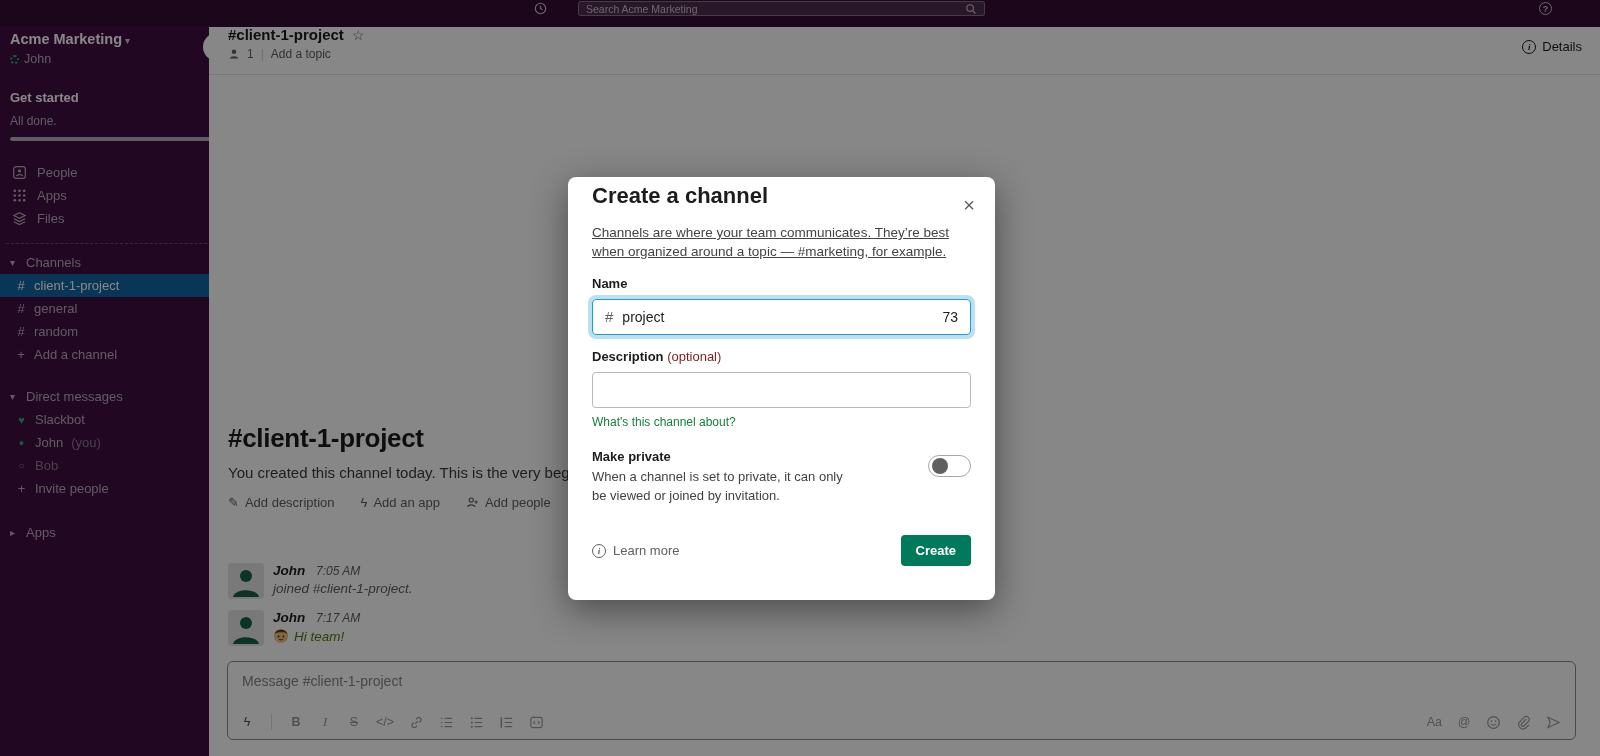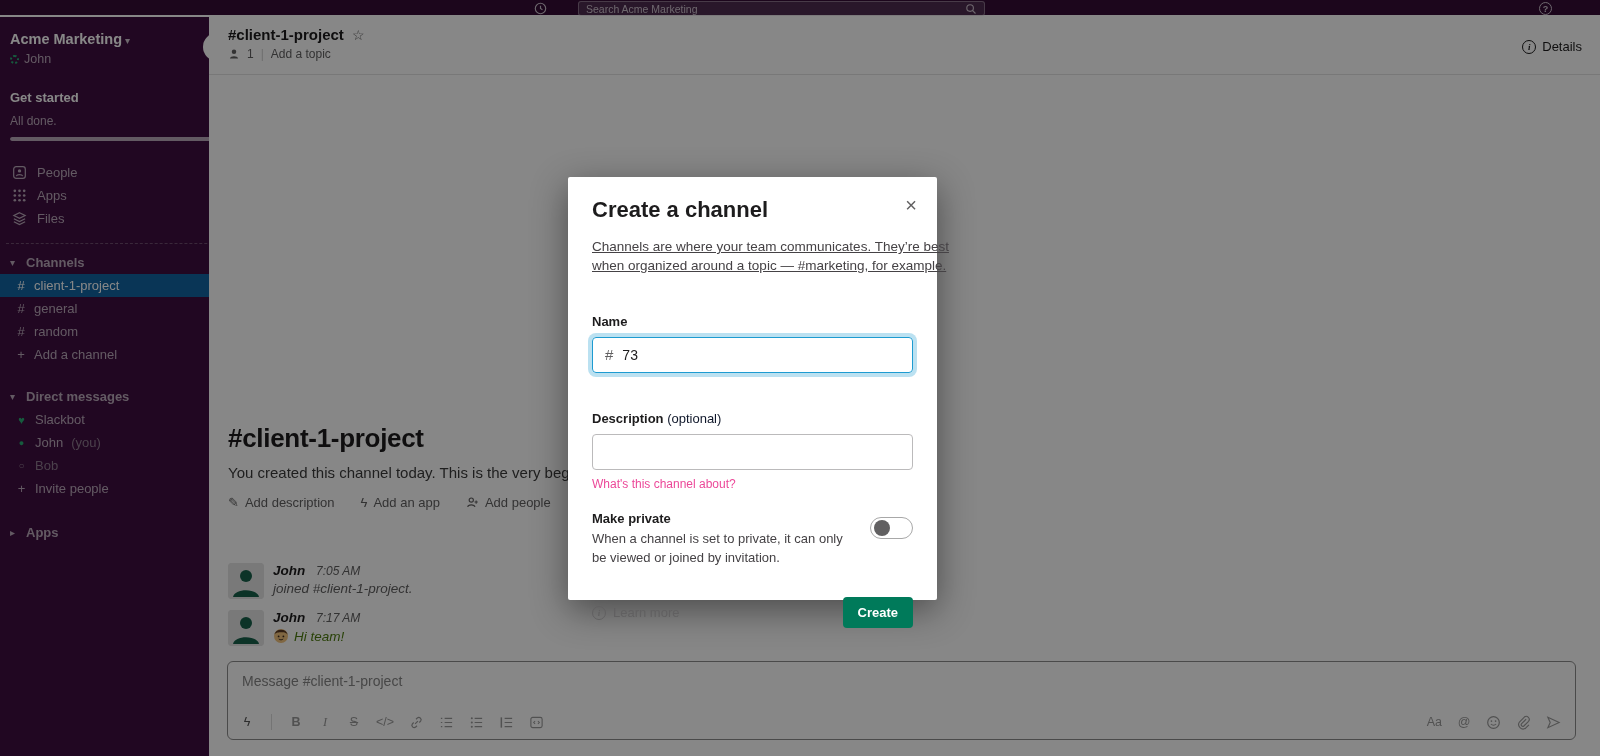--- a/index.html
+++ b/index.html
@@ -1,20 +1,20 @@
 <!DOCTYPE html>
 <html><head>
 <meta charset="utf-8">
 <style>
   * { margin:0; padding:0; box-sizing:border-box; }
   body { background:#222; font-family:"Liberation Sans", sans-serif; }
   .app { position:relative; width:1600px; height:756px; overflow:hidden; background:#fff; }
 
   
-  .topbar { position:absolute; top:0; left:0; right:0; height:15px; background:#350d36; z-index:1; }
+  .topbar { position:absolute; top:0; left:0; right:0; height:27px; background:#350d36; z-index:1; }
   .tb-clock { position:absolute; left:534px; top:2px; color:#cfc3cf; }
   .tb-search { position:absolute; left:578px; top:1px; width:407px; height:15px; background:rgba(255,255,255,0.13); border:1px solid rgba(207,195,207,0.45); border-radius:3px; display:flex; align-items:center; padding:0 7px; }
   .tb-search input { flex:1; background:transparent; border:0; outline:0; color:#e6dde6; font-size:10.5px; font-family:inherit; }
   .tb-search input::placeholder { color:#cfc3cf; }
   .tb-help { position:absolute; left:1539px; top:2px; width:13px; height:13px; border:1px solid #cfc3cf; border-radius:50%; color:#cfc3cf; font-size:9px; display:flex; align-items:center; justify-content:center; font-weight:bold; }
 
   
   .sidebar { position:absolute; top:17px; left:0; width:243px; bottom:0; background:#3f0e40; color:#bcabbc; font-size:13px; }
   .ws-header { display:flex; justify-content:space-between; align-items:flex-start; padding:14px 12px 12px 10px; }
   .ws-name { color:#fff; font-weight:bold; font-size:14.5px; white-space:nowrap; }
@@ -30,21 +30,21 @@
   .gs-progress .fill { height:100%; width:100%; background:#bcabbc; border-radius:2px; }
 
   .nav-list { margin-top:8px; }
   .nav-row { display:flex; align-items:center; gap:10px; height:23px; padding-left:12px; cursor:pointer; }
   .nav-row svg { width:15px; height:15px; }
 
   .sb-divider { border:0; border-top:1px dashed #6e4d6f; margin:13px 6px 6px 6px; }
 
   .section-head { display:flex; align-items:center; height:24px; padding:0 14px 0 10px; margin-top:4px; cursor:pointer; }
   .section-caret { width:16px; font-size:10px; }
-  .section-label { flex:1;font-weight:bold; }
+  .section-label { flex:1; }
   .section-plus { font-size:16px; color:#bcabbc; cursor:pointer; }
 
   .ch-row { display:flex; align-items:center; gap:8px; height:23px; padding-left:16px; cursor:pointer; }
   .ch-row .hash { width:10px; text-align:center; }
   .ch-row.selected { background:#1164a3; color:#fff; }
   .dm-icon { width:11px; display:inline-flex; justify-content:center; }
   .heart { color:#2bac76; font-size:11px; }
   .dot-on { color:#2bac76; font-size:9px; }
   .dot-off { color:#8f7c90; font-size:10px; }
   .muted { color:#8f7c90; }
@@ -81,32 +81,32 @@
   .composer-toolbar .tbi { display:inline-flex; align-items:center; justify-content:center; min-width:14px; cursor:pointer; }
   .tb-sep { width:1px; height:16px; background:#dcdcdc; margin:0 2px; }
   .tbi.b { font-weight:bold; }
   .tbi.i { font-style:italic; font-family:"Liberation Serif",serif; }
   .tbi.s { text-decoration:line-through; }
   .right-group { margin-left:auto; display:flex; align-items:center; gap:15px; }
   .tbi svg { width:15px; height:15px; }
 
   
   .overlay { position:absolute; inset:0; background:rgba(0,0,0,0.47); z-index:40; }
-  .modal { position:absolute; left:568px; top:177px; width:369px; height:423px; background:#fff; border-radius:2px; z-index:50; box-shadow:0 10px 36px rgba(0,0,0,0.45); padding:20px 24px; }
+  .modal { position:absolute; left:568px; top:177px; width:427px; height:423px; background:#fff; border-radius:8px; z-index:50; box-shadow:0 10px 36px rgba(0,0,0,0.45); padding:6px 24px; }
   .modal-title { font-size:22px; font-weight:bold; color:#1d1c1d; }
   .modal-close { position:absolute; right:20px; top:18px; font-size:20px; color:#616061; cursor:pointer; line-height:1; }
   .modal-desc { margin-top:15px; font-size:13.5px; color:#454245; line-height:1.4; width:360px;text-decoration:underline; }
-  .field-label { margin-top:38px; font-size:13px; font-weight:bold; color:#1d1c1d; }
-  .optional { font-weight:normal; color:#0f172a; }
+  .field-label { margin-top:14px; font-size:13px; font-weight:bold; color:#1d1c1d; }
+  .optional { font-weight:normal; color:#7f1d1d; }
   .name-input-wrap { margin-top:8px; height:36px; border:1px solid #1d9bd1; box-shadow:0 0 0 4px rgba(29,155,209,0.3); border-radius:4px; display:flex; align-items:center; padding:0 12px; gap:9px; }
   .name-input-wrap .hash { color:#616061; font-size:15px; }
   .name-input-wrap input { flex:1; border:0; outline:0; font-size:14px; color:#1d1c1d; font-family:inherit; }
   .char-counter { font-size:14px; color:#1d1c1d; }
   .desc-input { margin-top:8px; height:36px; width:100%; border:1px solid #bbbabb; border-radius:4px; padding:0 12px; font-size:14px; font-family:inherit; outline:0; }
-  .helper { margin-top:7px; font-size:12px; color:#ec4899; }
+  .helper { margin-top:7px; font-size:12px; color:#15803d; }
   .private-row { margin-top:20px; display:flex; justify-content:space-between; }
   .private-label { font-size:13px; font-weight:bold; color:#1d1c1d; }
   .private-desc { margin-top:4px; font-size:13px; color:#454245; line-height:1.45; width:262px; }
   .toggle { width:43px; height:22px; border:1px solid #a8a8a8; border-radius:11px; position:relative; background:#fff; cursor:pointer; flex:none; margin-top:6px; }
   .toggle .knob { position:absolute; left:3px; top:2px; width:16px; height:16px; border-radius:50%; background:#616061; }
   .modal-footer { margin-top:30px; display:flex; justify-content:space-between; align-items:center; }
   .learn-more { display:flex; align-items:center; gap:7px; font-size:13px; color:#616061; cursor:pointer; }
   .create-btn { background:#007a5a; color:#fff; font-weight:bold; font-size:13px; border:0; border-radius:4px; padding:8px 15px; cursor:pointer; font-family:inherit; }
 
   svg { display:block; }
@@ -417,20 +417,21 @@
   <div class="overlay"></div>
 
   <div class="modal">
     <div class="modal-title">Create a channel</div>
     <span class="modal-close">×</span>
     <p class="modal-desc">Channels are where your team communicates. They’re best when organized around a topic — #marketing, for example.</p>
 
     <div class="field-label">Name</div>
     <div class="name-input-wrap">
       <span class="hash">#</span>
+      <input value="project" style="">
       <span class="char-counter">73</span>
     </div>
 
     <div class="field-label">
       <span>Description</span>
       <span class="optional">(optional)</span>
     </div>
     <input class="desc-input" value="" style="">
     <div class="helper">What's this channel about?</div>
 

